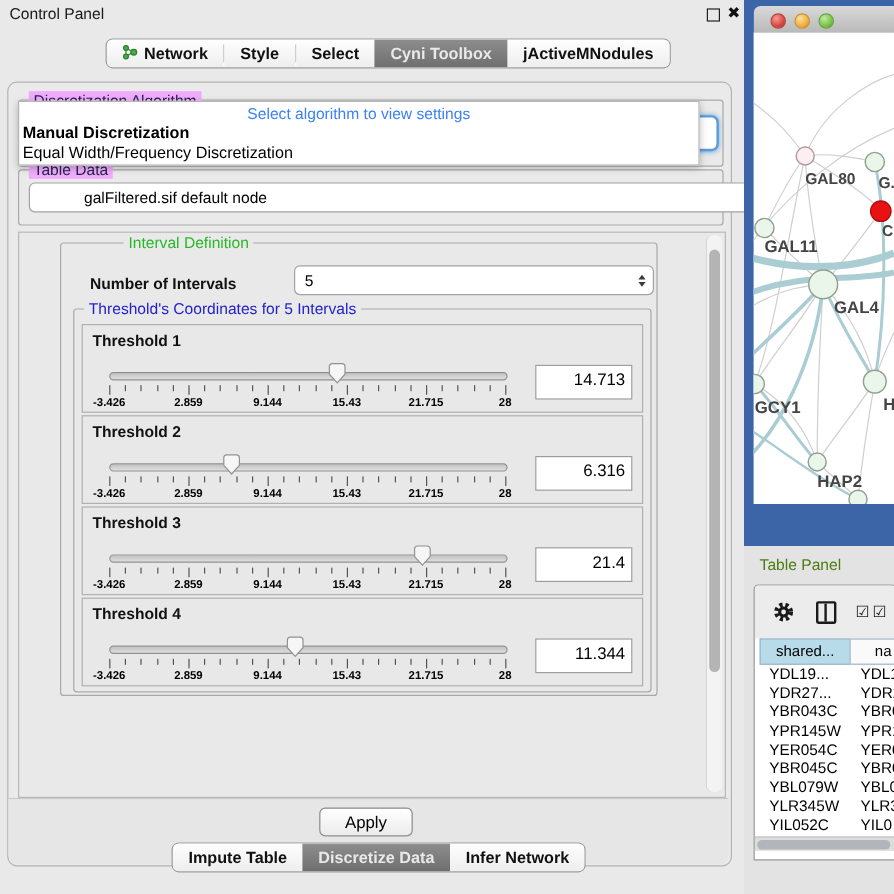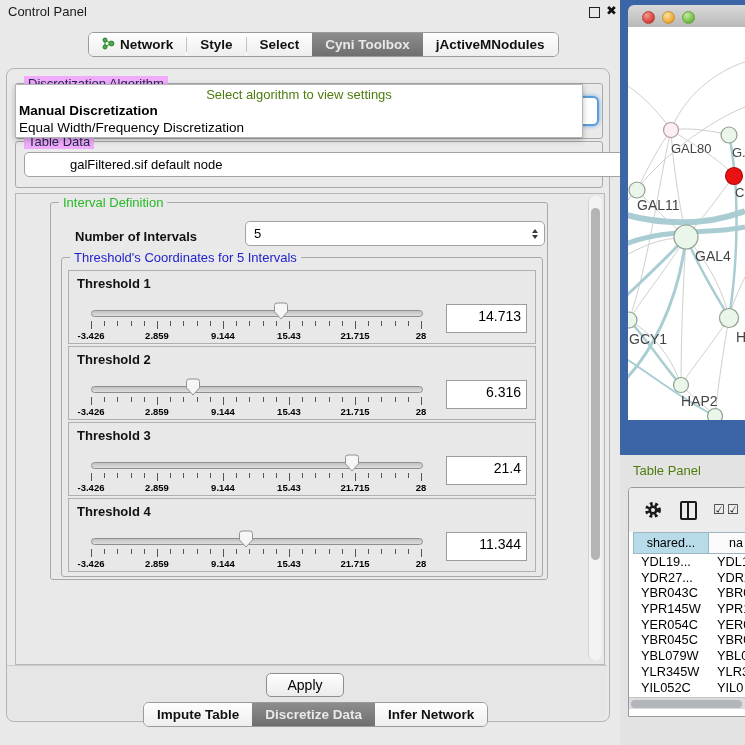--- a/index.html
+++ b/index.html
@@ -18,30 +18,30 @@
   .tabbar .tab.dark{background:linear-gradient(#8d8d8d,#6f6f6f);color:#e9e9e9;font-weight:bold;}
   .tabbar .sep{width:1px;background:#c3c3c3;margin:4px 0;}
   #top-tabbar{left:88px;top:32px;}
   #bottom-tabbar{left:143px;top:702px;z-index:6;}
 
   #outer-panel{left:6px;top:68px;width:602px;height:652px;background:#eaeaea;border:1px solid #b3b3b3;border-radius:8px;}
 
   .group-box{border:1px solid #a9a9a9;border-radius:3px;}
   .group-title{position:absolute;top:-8px;left:8px;font-size:13px;padding:0 4px;background:#f0abfc;white-space:nowrap;}
   .t-navy{color:#26264d;}
-  .t-green{color:#28b828;}
+  .t-green{color:#28b828;margin-left:44px;}
   .t-blue{color:#2222cc;}
 
   
   #algo-group{left:8px;top:14px;width:586px;height:54px;}
   #combo-fragment{left:548px;top:27px;width:40px;height:26px;background:#fff;border:2px solid #5b9dd9;border-radius:6px;box-shadow:0 0 4px #6aa6e0;}
 
   
   #dd-popup{left:8px;top:15px;width:566px;height:52px;background:#fff;border:1px solid #b5b5b5;box-shadow:0 2px 6px rgba(0,0,0,.25);z-index:5;}
-  #dd-prompt{text-align:center;color:#4d7c0f;font-size:13px;padding-top:2px;height:15px;}
+  #dd-prompt{text-align:center;color:#3b82f6;font-size:13px;padding-top:2px;height:15px;}
   .dd-opt{font-size:13.5px;color:#000;padding:1px 3px;height:15px;}
   .dd-opt.bold{font-weight:bold;}
 
   
   #tabledata-group{left:8px;top:72px;width:586px;height:45px;}
   .combo{position:absolute;background:#fff;border:1px solid #a2a2a2;border-radius:5px;font-size:13px;color:#000;display:flex;align-items:center;padding:0 8px;}
   .combo .spin{position:absolute;right:6px;top:50%;transform:translateY(-50%);display:flex;flex-direction:column;gap:2px;}
   .arr-up{width:0;height:0;border-left:3.5px solid transparent;border-right:3.5px solid transparent;border-bottom:4.5px solid #3a3a3a;}
   .arr-dn{width:0;height:0;border-left:3.5px solid transparent;border-right:3.5px solid transparent;border-top:4.5px solid #3a3a3a;}
   #tabledata-combo{left:8px;top:10px;width:566px;height:23px;padding-left:45px;}
@@ -82,21 +82,21 @@
   #apply-btn{position:absolute;left:259px;top:7px;width:78px;height:24px;background:linear-gradient(#ffffff,#ebebeb);border:1px solid #8e8e8e;border-radius:5px;font-size:14px;color:#000;font-family:inherit;}
 
   
   #desktop-blue{left:620px;top:0;width:125px;height:455px;background:#3b65a7;}
   #net-window{left:628px;top:5px;width:117px;height:415px;}
   #net-titlebar{left:0;top:0;width:117px;height:22px;background:linear-gradient(#d9d9d9,#b9b9b9);border-bottom:1px solid #8a8a8a;border-top-left-radius:6px;}
   .light{position:absolute;top:6px;width:11px;height:11px;border-radius:50%;}
   .light.red{left:14px;background:radial-gradient(circle at 35% 30%,#f59a93,#da4840 60%,#a42f22);border:1px solid #b0453c;}
   .light.yellow{left:34px;background:radial-gradient(circle at 35% 30%,#fce0a0,#f0af3e 60%,#c2821a);border:1px solid #c79435;}
   .light.green{left:54px;background:radial-gradient(circle at 35% 30%,#c4e9a4,#79c34a 60%,#4f9427);border:1px solid #6aa343;}
-  #net-canvas{left:0;top:22px;width:117px;height:393px;background:#fff;}
+  #net-canvas{left:0;top:22px;width:117px;height:393px;background:#fff;font-weight:bold;}
 
   #table-region{left:620px;top:455px;width:125px;height:290px;background:#e3e3e3;}
   #tp-title{left:13px;top:8px;font-size:13px;color:#4d7c0f;}
   #tp-window{left:8px;top:32px;width:117px;height:228px;background:#fff;border:1px solid #9a9a9a;border-radius:4px 4px 0 0;overflow:hidden;}
   #tp-toolbar{left:0;top:0;width:100%;height:44px;background:#ececec;}
   #tp-gear{left:15px;top:13px;width:18px;height:18px;}
   #tp-cols{left:51px;top:13px;width:13px;height:15px;border:2px solid #1a1a1a;border-radius:2px;}
   #tp-cols .mid{position:absolute;left:4.5px;top:0;width:2px;height:100%;background:#1a1a1a;}
   .tp-check{font-size:13px;color:#1a1a1a;}
   #tp-check1{left:84px;top:14px;}

